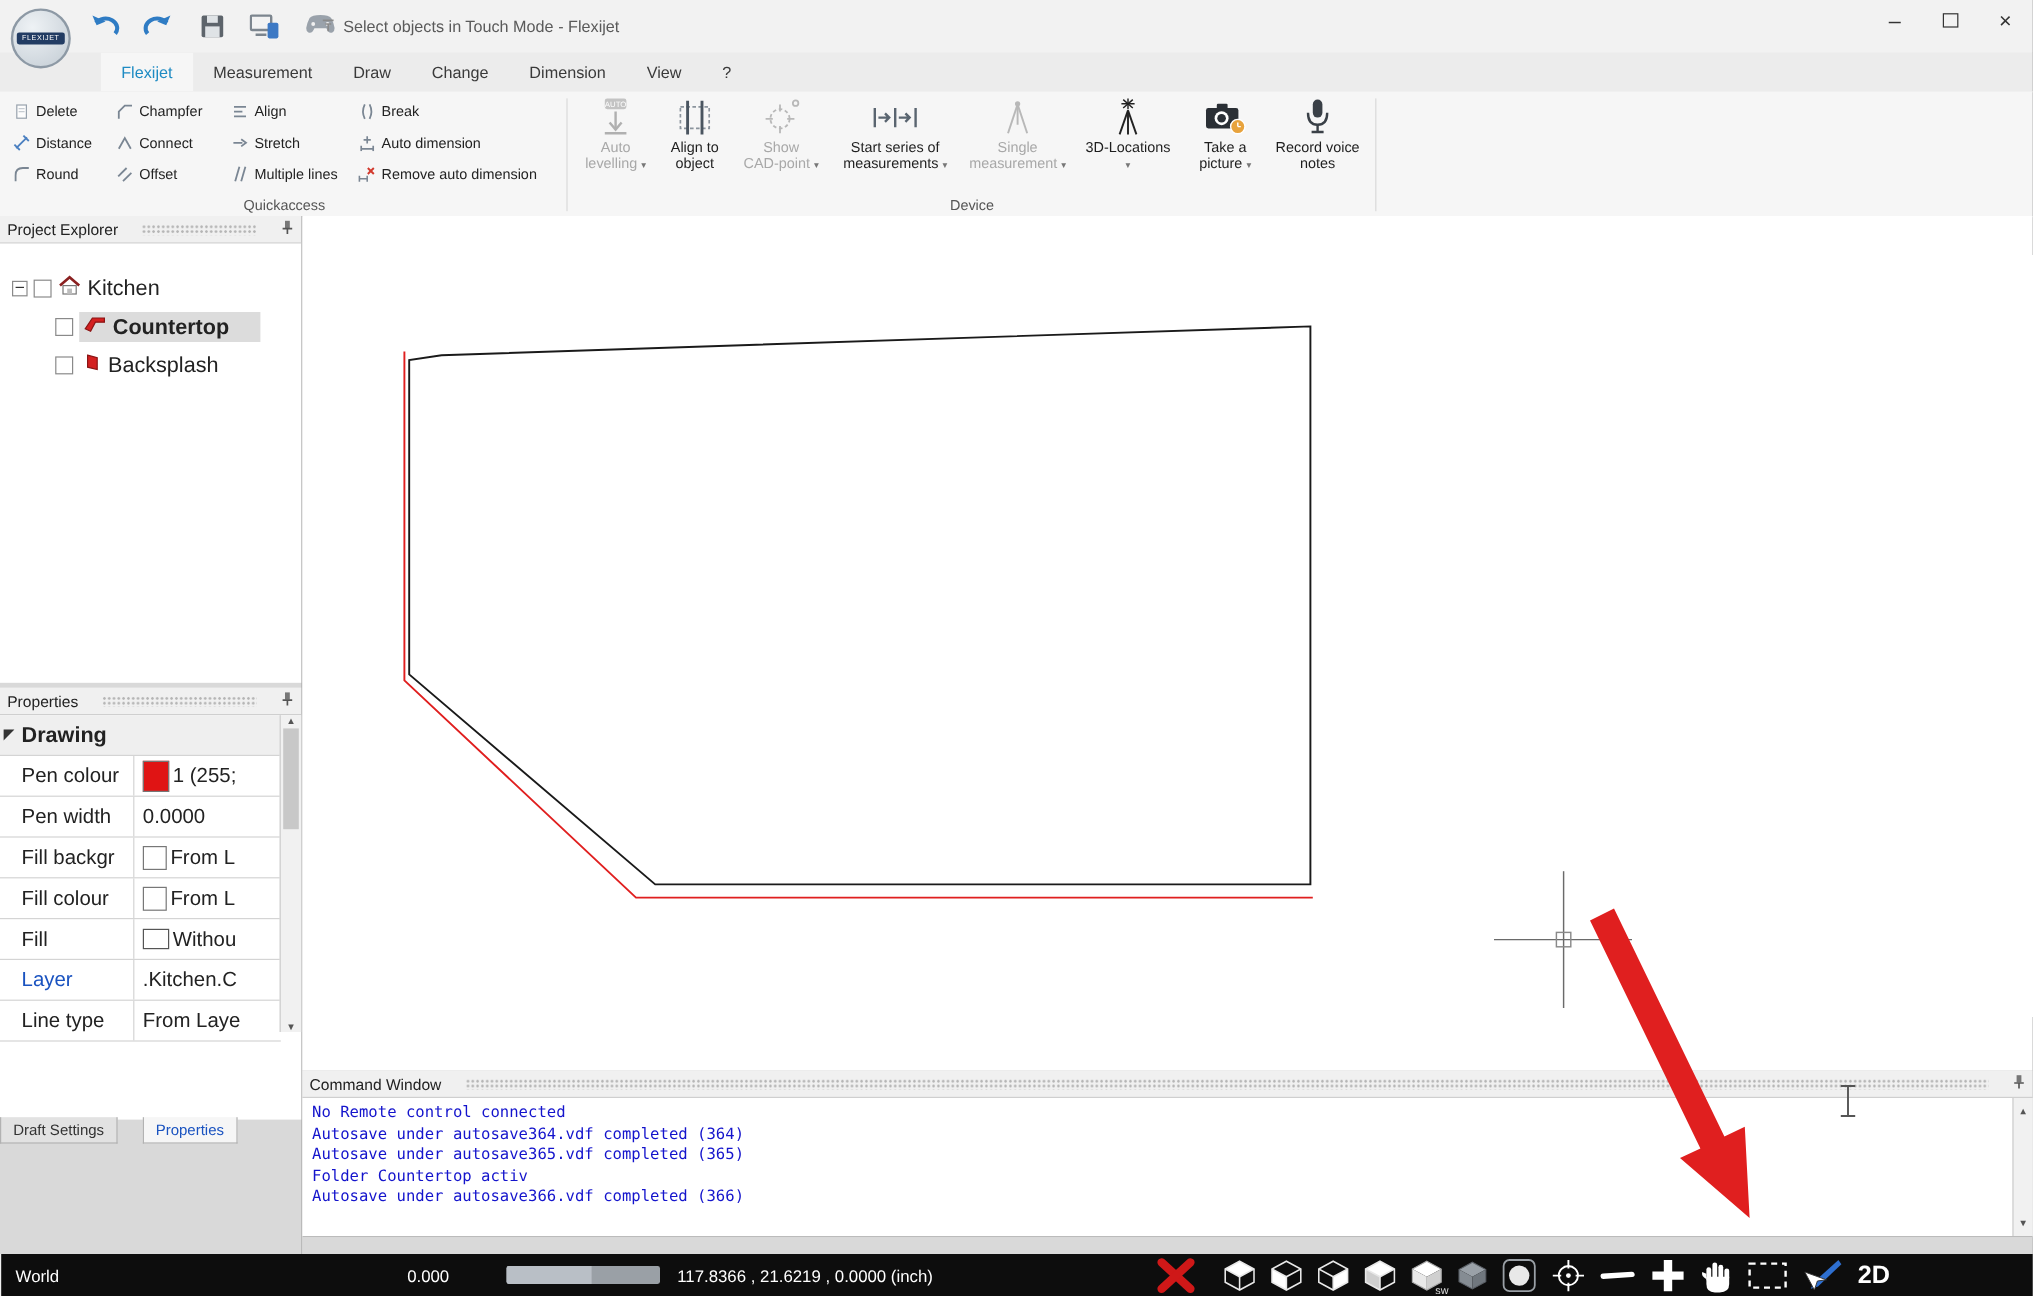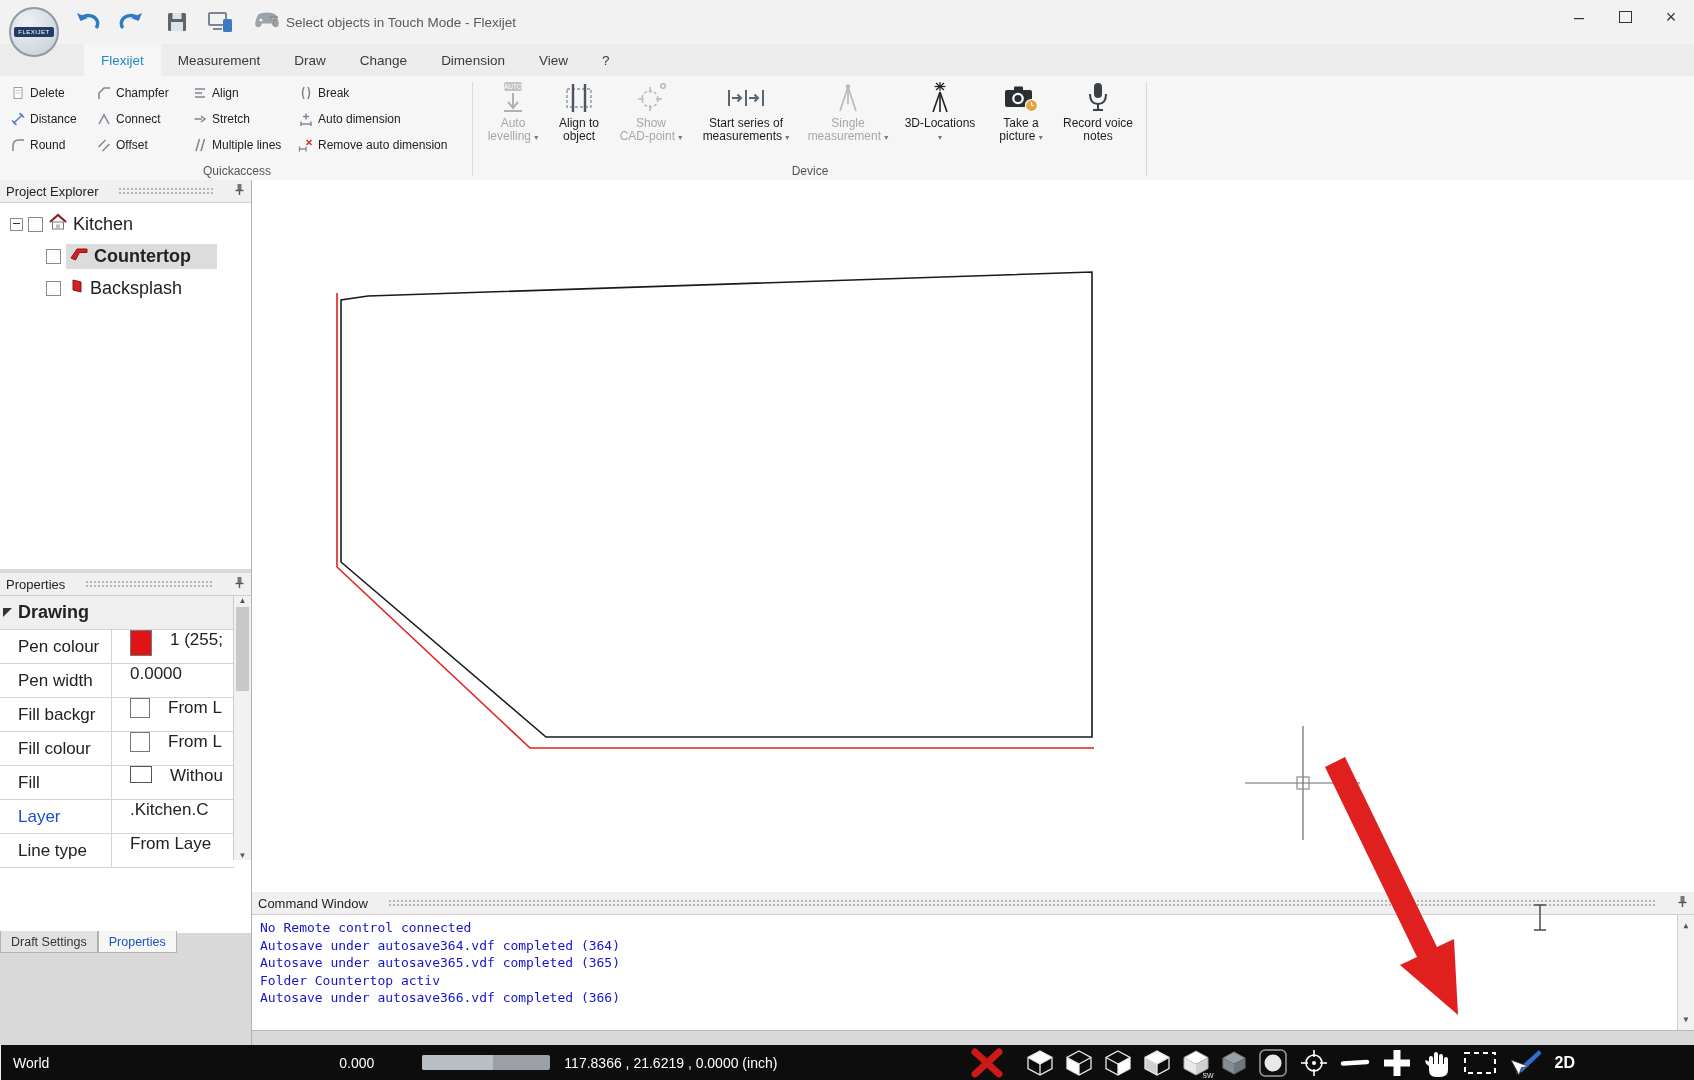--- a/index.html
+++ b/index.html
@@ -44,50 +44,50 @@
   .bb-caret{font-size:8px;line-height:8px;color:#777;}
   .bb.dis{color:#a8a8a8;}
 
   
   .left-panel{position:absolute;top:180px;left:0;width:252px;bottom:35px;background:#d9d9d9;
               border-right:1px solid #b2b2b2;box-sizing:border-box;}
   .panel-header{height:22px;background:#f0f0f0;border-bottom:1px solid #cfcfcf;display:flex;
                 align-items:center;gap:20px;padding:0 6px;font-size:13px;color:#222;}
   .dots{flex:1;height:9px;background-image:radial-gradient(#b5b5b5 1px,transparent 1.2px);
         background-size:4px 4px;}
-  .tree{background:#fff;height:366px;padding-top:5px;box-sizing:border-box;font-size:18px;}
+  .tree{background:#fff;height:366px;padding-top:21px;box-sizing:border-box;font-size:18px;}
   .trow{display:flex;align-items:center;gap:5px;height:32px;padding-left:10px;}
   .trow.child{padding-left:46px;align-items:center;}
   .exp{width:11px;height:11px;border:1px solid #8a8a8a;background:#fff;position:relative;flex:none;}
   .exp::after{content:"";position:absolute;left:2px;right:2px;top:4.5px;height:1px;background:#333;}
   .cb{width:13px;height:13px;border:1px solid #8a8a8a;background:#fff;flex:none;}
   .hl{display:flex;align-items:center;gap:5px;padding:2px 26px 2px 3px;}
   .hl.sel{background:#dcdcdc;font-weight:bold;}
   .gap2{height:4px;}
 
   
   .props-content{position:relative;background:#fff;height:337px;}
   .props-grid{position:absolute;left:0;top:0;right:17px;}
   .prow{display:grid;grid-template-columns:112px 1fr;height:33px;border-bottom:1px solid #d4d4d4;
         font-size:17px;align-items:center;}
   .prow .lab{padding-left:18px;border-right:1px solid #d4d4d4;height:100%;display:flex;align-items:center;overflow:hidden;white-space:nowrap;}
-  .prow .val{padding-left:7px;display:flex;gap:18px;overflow:hidden;white-space:nowrap;height:100%;margin-left:11px;}
+  .prow .val{padding-left:7px;display:flex;align-items:center;gap:3px;overflow:hidden;white-space:nowrap;height:100%;}
   .prow.sect{display:flex;background:#efefef;font-weight:bold;font-size:18px;align-items:center;gap:6px;}
   .sect-tri{width:0;height:0;border-top:9px solid #333;border-right:9px solid transparent;margin-left:3px;}
   .swatch-red{width:20px;height:24px;background:#e01414;border:1px solid #777;flex:none;}
   .pcb{width:18px;height:18px;border:1px solid #777;background:#fff;flex:none;}
   .swatch-white{width:20px;height:15px;border:1px solid #555;background:#fff;flex:none;}
   .blue-link{color:#1a53c0;}
   .props-scroll{position:absolute;right:0;top:0;width:17px;height:264px;background:#f1f1f1;
                 border-left:1px solid #ccc;display:flex;flex-direction:column;align-items:center;
                 justify-content:space-between;font-size:8px;color:#555;}
   .scroll-thumb{width:13px;height:84px;background:#c8c8c8;margin-top:2px;}
   .props-scroll .spacer{flex:1;}
 
-  .panel-tabs{position:absolute;left:0;top:751px;display:flex;height:22px;}
+  .panel-tabs{position:absolute;left:0;top:751px;display:flex;height:22px;gap:21px;}
   .ptab{display:flex;align-items:center;padding:0 10px;font-size:12.5px;border:1px solid #b2b2b2;
         border-top:none;background:#e2e2e2;color:#333;}
   .ptab.active{background:#f6f6f6;color:#1a53c0;}
 
   
   .canvas{position:absolute;left:252px;top:180px;width:1442px;height:712px;background:#fff;overflow:hidden;}
   .instruction{position:absolute;left:740px;top:88px;width:600px;text-align:center;
                font-size:70px;line-height:95px;font-weight:600;color:#3a4049;}
 
   
@@ -103,21 +103,21 @@
   .statusbar{position:absolute;left:1px;bottom:0;width:100%;height:35px;background:#0d0d0d;color:#fff;
              display:flex;align-items:center;font-size:14px;}
   .sb-layer{margin-left:12px;}
   .sb-value{margin-left:290px;}
   .sb-progress{margin-left:48px;width:128px;height:15px;background:#9aa0a6;border-radius:2px;overflow:hidden;}
   .sb-progress span{display:block;height:100%;width:55%;background:#b9bfc6;}
   .sb-coords{margin-left:14px;}
   .sb-icons{margin-left:auto;margin-right:120px;display:flex;align-items:center;gap:11px;}
   .sb-ic{display:flex;align-items:center;justify-content:center;position:relative;}
   .sw-lbl{position:absolute;bottom:-3px;right:-4px;font-size:9px;color:#ddd;}
-  .mode2d{font-weight:bold;font-size:16px;margin-left:2px;}
+  .mode2d{font-weight:bold;font-size:21px;margin-left:2px;}
 
   
   .overlay-svg{position:absolute;left:0;top:0;width:1694px;height:1080px;pointer-events:none;z-index:60;}
 </style>
 </head>
 <body>
 
 <div class="app">
 
   <div class="titlebar">

